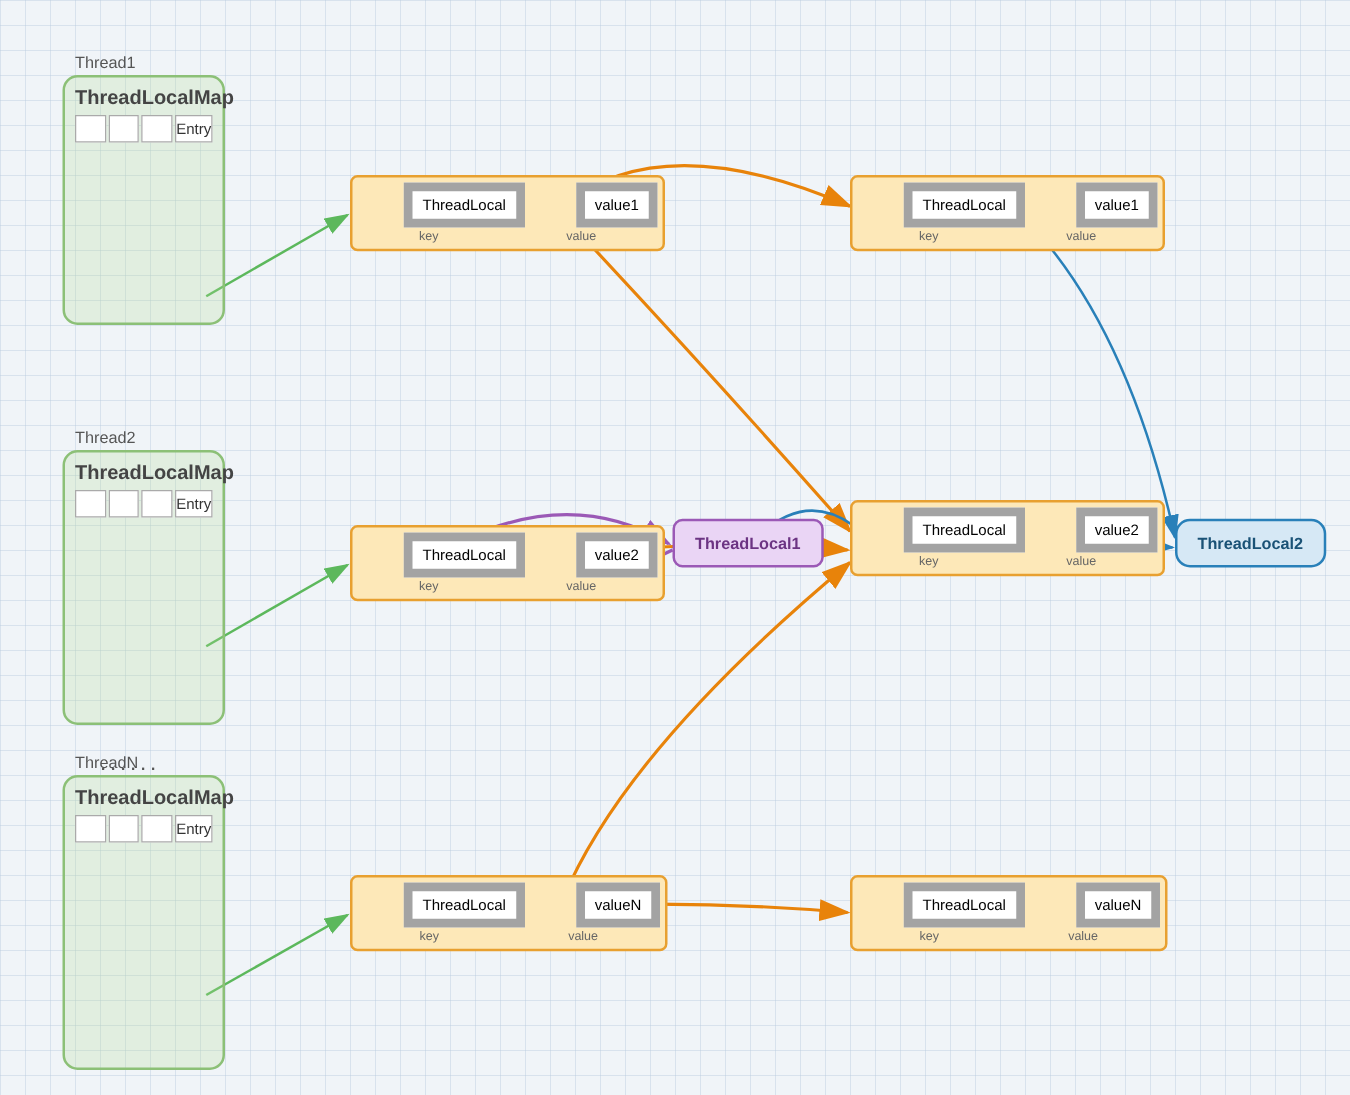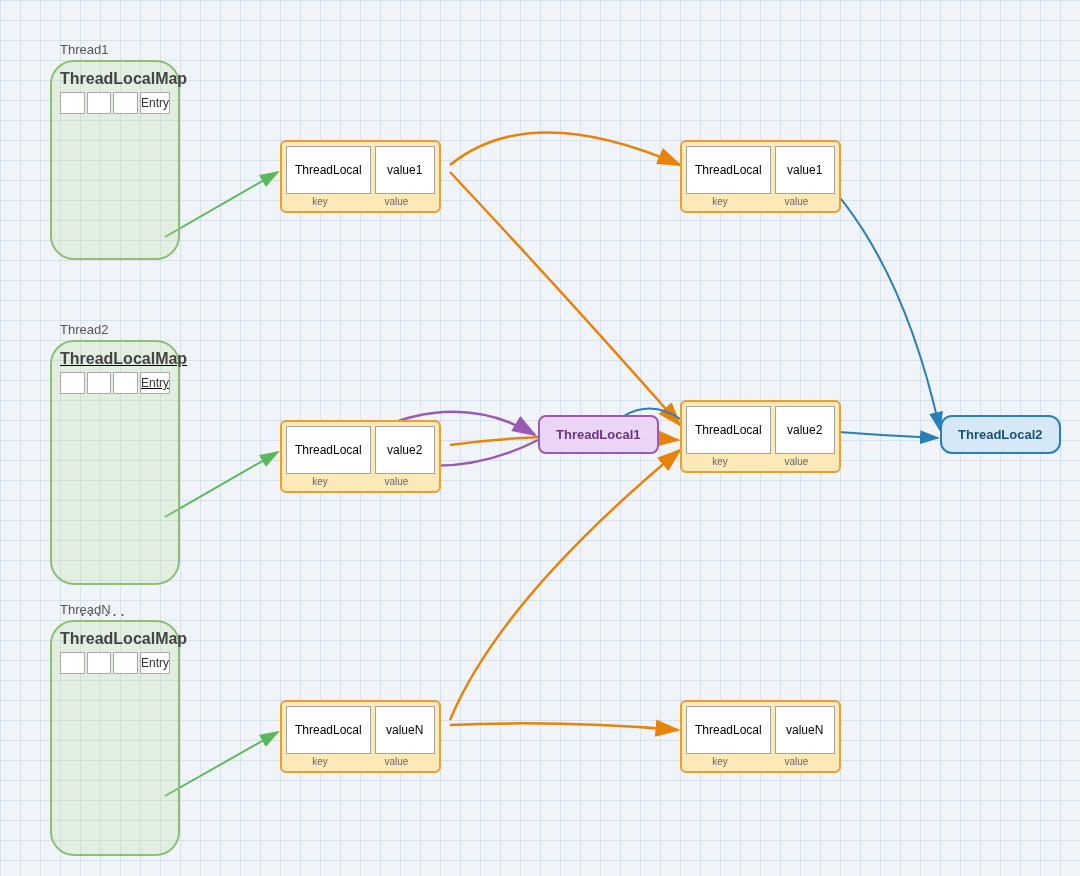--- a/index.html
+++ b/index.html
@@ -20,21 +20,21 @@
         linear-gradient(rgba(180,200,220,0.4) 1px, transparent 1px),
         linear-gradient(90deg, rgba(180,200,220,0.4) 1px, transparent 1px);
       background-size: 20px 20px;
     }
 
     
     .thread-container {
       position: absolute;
       border: 2px solid #8cc077;
       background: rgba(180,220,150,0.25);
-      border-radius: 24px;
+      border-radius: 12px;
       padding: 8px;
     }
     .thread-label {
       position: absolute;
       font-size: 13px;
       color: #555;
       top: -20px;
       left: 8px;
     }
     .thread-local-map-label {
@@ -75,26 +75,27 @@
       display: flex;
       flex-direction: column;
       align-items: center;
       padding: 4px;
     }
     .entry-inner {
       display: flex;
       gap: 4px;
     }
     .entry-cell {
-      border: 1px solid #a3a3a3;
+      border: 7px solid #a3a3a3;
       background: white;
-      padding: 16px 8px;
+      padding: 4px 8px;
       font-size: 12px;
       text-align: center;
       min-width: 60px;
+      margin-left: 37px;
     }
     .entry-cell-label {
       font-size: 10px;
       color: #666;
       display: flex;
       gap: 4px;
       width: 100%;
       justify-content: space-around;
       margin-top: 2px;
     }
@@ -192,21 +193,21 @@
     <span class="thread-label">Thread1</span>
     <div class="thread-local-map-label">ThreadLocalMap</div>
     <div class="map-rows">
       <div class="map-row"></div>
       <div class="map-row"></div>
       <div class="map-row"></div>
       <div class="map-row-entry">Entry</div>
     </div>
   </div>
 
-  <div class="thread-container" style="left:50px; top:340px; width:130px; height:245px;text-decoration:underline;">
+  <div class="thread-container" style="left:50px; top:360px; width:130px; height:220px;">
     <span class="thread-label">Thread2</span>
     <div class="thread-local-map-label">ThreadLocalMap</div>
     <div class="map-rows">
       <div class="map-row"></div>
       <div class="map-row"></div>
       <div class="map-row"></div>
       <div class="map-row-entry">Entry</div>
     </div>
   </div>
 

